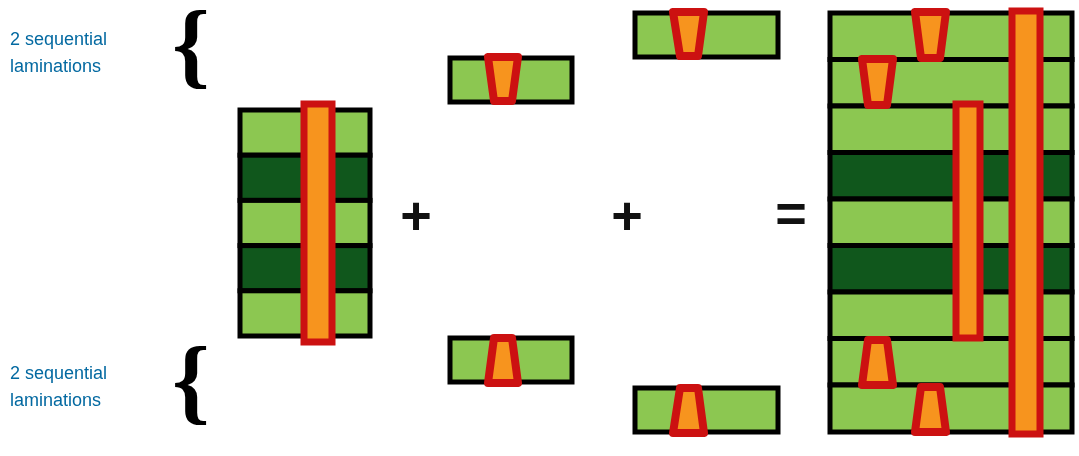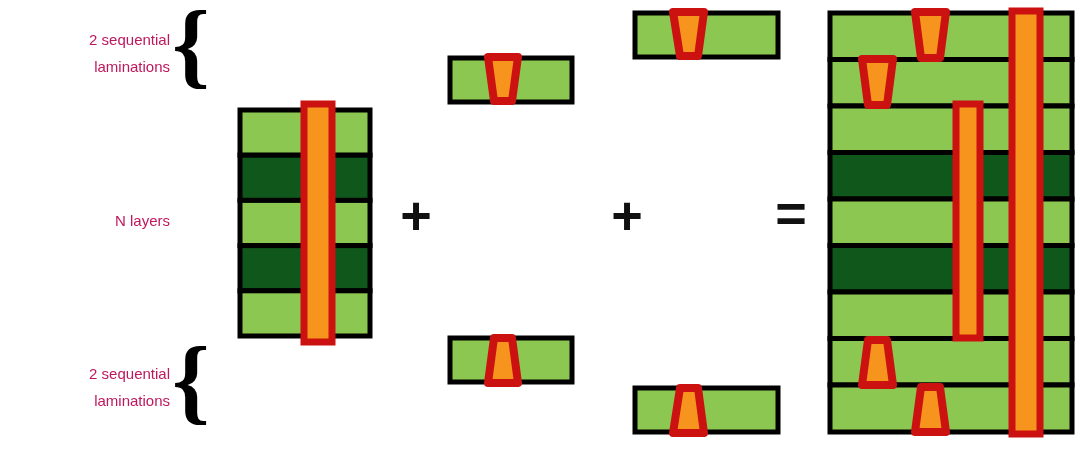--- a/index.html
+++ b/index.html
@@ -12,25 +12,24 @@
   }
   #stage {
     position: relative;
     width: 1079px;
     height: 456px;
     background: #ffffff;
     overflow: hidden;
   }
   .label {
     position: absolute;
-    font-size: 15px;
+    font-size: 18px;
     line-height: 27px;
-    color: #be185d;
+    color: #0369a1;
     white-space: pre-line;
-    text-align: right;
     font-family: "Liberation Sans", sans-serif;
   }
   .brace {
     position: absolute;
     font-size: 96px;
     line-height: 1;
     color: #000000;
     font-family: "Liberation Serif", serif;
     font-weight: bold;
   }
@@ -54,21 +53,20 @@
 </head>
 <body>
 
 <div id="stage">
 
   <div class="label" style="left:10px; top:26px; width:160px;">2 sequential
 laminations</div>
 
   <div class="brace" style="left:172px; top:-4px;">{</div>
 
-  <div class="label" style="left:24px; top:207px; width:146px;">N layers</div>
 
   <div class="label" style="left:10px; top:360px; width:160px;">2 sequential
 laminations</div>
 
   <div class="brace" style="left:172px; top:332px;">{</div>
 
   <div class="op" style="left:396px; top:188px; width:40px;">+</div>
 
   <div class="op" style="left:607px; top:188px; width:40px;">+</div>
 

